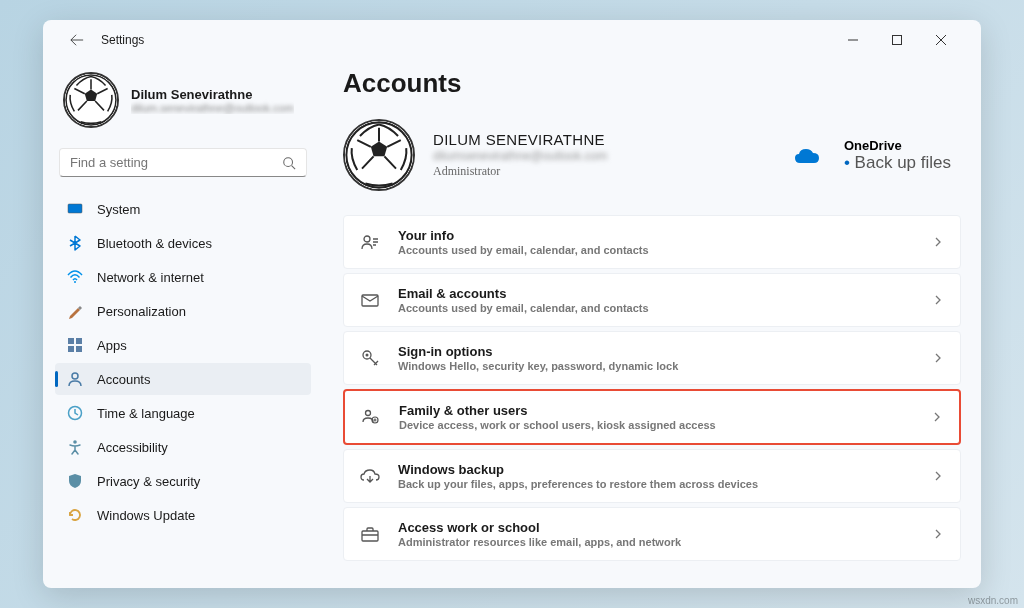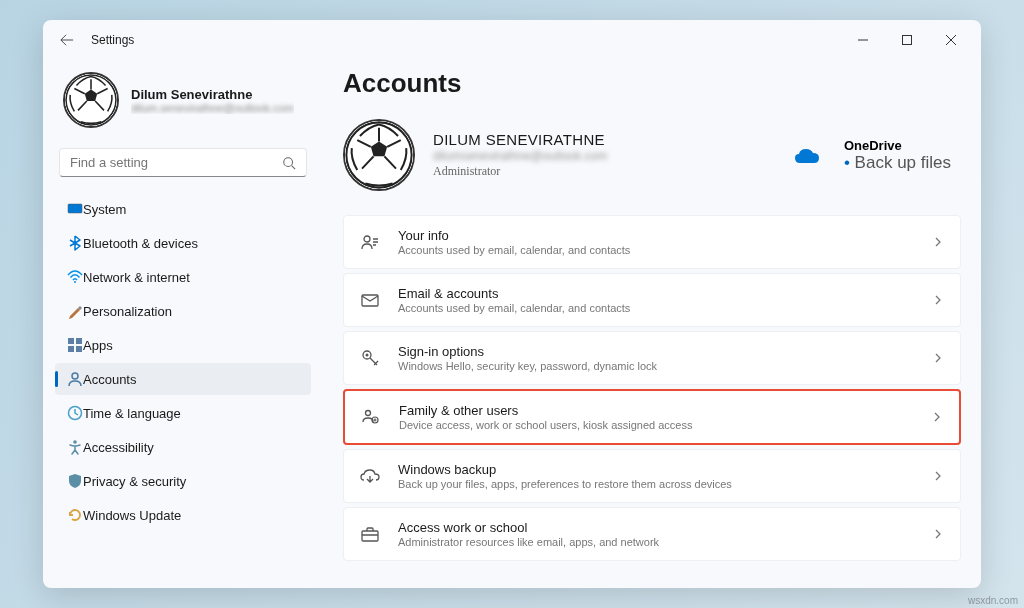--- a/index.html
+++ b/index.html
@@ -1,59 +1,59 @@
 <!DOCTYPE html>
 <html><head>
   <meta charset="utf-8">
   <style>
     * { box-sizing: border-box; margin: 0; padding: 0; font-family: 'Segoe UI', sans-serif; }
     body { background: linear-gradient(135deg, #b8d4e3 0%, #d4e4ed 100%); width: 1024px; height: 608px; overflow: hidden; position: relative; }
     .window { position: absolute; top: 20px; left: 43px; right: 43px; bottom: 20px; background: #f7f9fc; border-radius: 8px; box-shadow: 0 8px 32px rgba(0,0,0,0.15); display: flex; flex-direction: column; overflow: hidden; }
-    .titlebar { height: 40px; display: flex; align-items: center; padding: 0 8px; }
+    .titlebar { height: 40px; display: flex; align-items: center; padding: 0 18px; }
     .back-btn { width: 32px; height: 32px; display: flex; align-items: center; justify-content: center; cursor: pointer; border-radius: 4px; }
     .title-text { font-size: 12px; margin-left: 8px; color: #1a1a1a; }
     .win-controls { margin-left: auto; display: flex; }
     .win-btn { width: 44px; height: 32px; display: flex; align-items: center; justify-content: center; cursor: pointer; }
     .body { flex: 1; display: flex; overflow: hidden; }
     .sidebar { width: 280px; padding: 0 12px; display: flex; flex-direction: column; }
     .user-block { display: flex; align-items: center; padding: 12px 8px 16px; gap: 12px; }
     .avatar { width: 56px; height: 56px; border-radius: 50%; background: white; border: 2px solid #333; position: relative; overflow: hidden; flex-shrink: 0; }
     .avatar::before { content: ''; position: absolute; width: 100%; height: 100%; background: 
       radial-gradient(circle at 50% 50%, white 38%, black 38% 40%, white 40%),
       repeating-conic-gradient(from 0deg, black 0deg 15deg, white 15deg 72deg);
       clip-path: circle(50%); }
     .soccer-ball { width: 100%; height: 100%; background: white; position: relative; }
     .user-info { overflow: hidden; }
     .user-name { font-size: 13px; font-weight: 600; color: #1a1a1a; }
     .user-email { font-size: 11px; color: #888; filter: blur(2px); white-space: nowrap; }
     .search-box { display: flex; align-items: center; background: white; border: 1px solid #e5e5e5; border-bottom: 1px solid #888; border-radius: 4px; padding: 6px 10px; margin: 4px 4px 16px; gap: 15px; }
     .search-box input { flex: 1; border: none; outline: none; font-size: 13px; background: transparent; }
     .search-icon { color: #666; }
     .nav { list-style: none; }
-    .nav-item { display: flex; align-items: center; padding: 8px 12px; border-radius: 4px; cursor: pointer; font-size: 13px; color: #1a1a1a; position: relative; margin-bottom: 2px; }
+    .nav-item { display: flex; align-items: center; padding: 8px 12px; border-radius: 4px; cursor: pointer; gap: 14px; font-size: 13px; color: #1a1a1a; position: relative; margin-bottom: 2px; }
     .nav-item.active { background: #eaeef3; }
     .nav-item.active::before { content: ''; position: absolute; left: 0; top: 8px; bottom: 8px; width: 3px; background: #0067c0; border-radius: 2px; }
     .nav-icon { width: 16px; height: 16px; display: flex; align-items: center; justify-content: center; flex-shrink: 0; }
     .main { flex: 1; padding: 0 20px 20px; overflow-y: auto; }
     .page-title { font-size: 26px; font-weight: 600; margin: 8px 0 20px; color: #1a1a1a; }
     .profile-row { display: flex; align-items: center; margin-bottom: 24px; }
     .big-avatar { width: 72px; height: 72px; border-radius: 50%; margin-right: 18px; flex-shrink: 0; }
     .profile-info .p-name { font-size: 15px; color: #1a1a1a; letter-spacing: 0.3px; }
     .profile-info .p-email { font-size: 12px; color: #999; filter: blur(2.5px); margin: 1px 0; }
     .profile-info .p-role { font-size: 12px; color: #666; font-family: Liberation Serif, serif; }
     .onedrive-box { margin-left: auto; display: flex; align-items: center; gap: 24px; padding-right: 10px; }
     .onedrive-icon { color: #0078d4; }
     .od-text .od-title { font-size: 13px; font-weight: 600; }
     .od-text .od-sub { font-size: 17px; color: #555; }
     .od-sub::before { content: '• '; color: #0067c0; }
     .card-list { display: flex; flex-direction: column; gap: 4px; }
     .card { background: white; border: 1px solid #eceff3; border-radius: 4px; padding: 12px 16px; display: flex; align-items: center; gap: 18px; cursor: pointer; }
     .card.highlighted { border: 2px solid #e94b35; }
     .card-icon { width: 20px; height: 20px; color: #555; flex-shrink: 0; display: flex; align-items: center; justify-content: center; }
-    .card-text { flex: 1; }
+    .card-text { flex: 1; font-weight: bold; }
     .card-title { font-size: 13px; color: #1a1a1a; }
     .card-sub { font-size: 11px; color: #777; margin-top: 1px; }
     .chevron { color: #777; flex-shrink: 0; }
     .watermark { position: absolute; bottom: 2px; right: 6px; font-size: 10px; color: rgba(0,0,0,0.35); }
   </style>
 </head>
 <body>
 
 <div class="window">
   <div class="titlebar">

